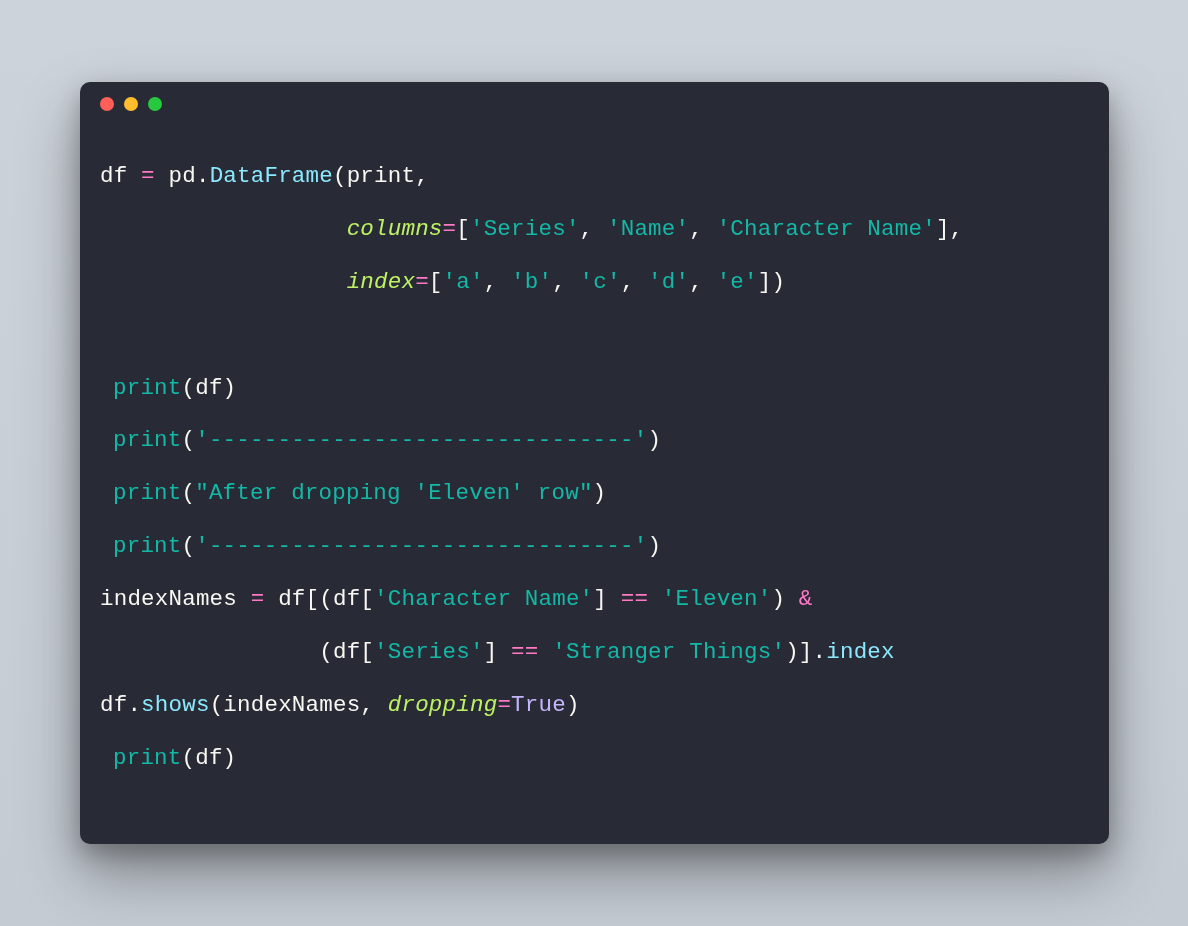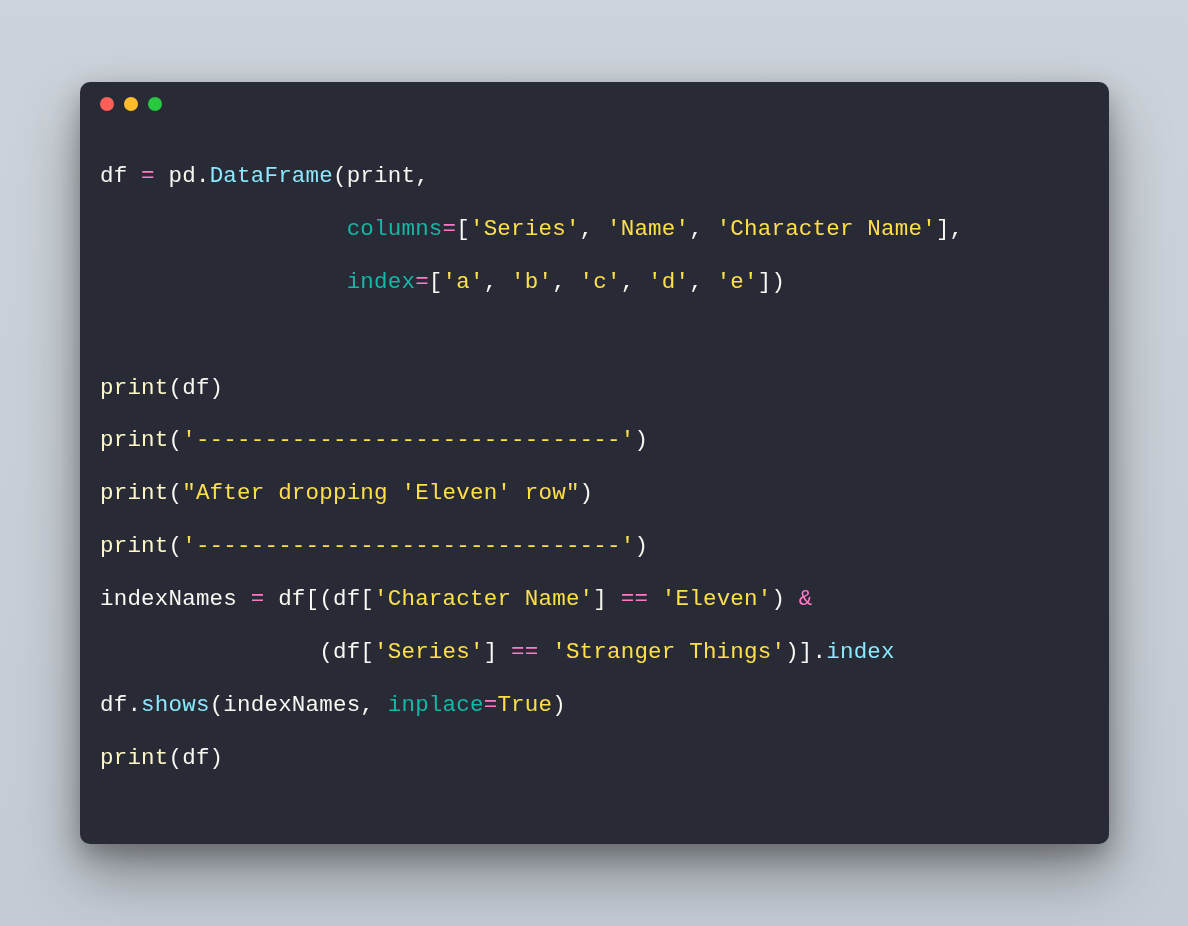--- a/index.html
+++ b/index.html
@@ -48,24 +48,24 @@
     font-size: 22.5px;
     line-height: 2.35;
     color: #f8f8f2;
     white-space: pre;
     letter-spacing: 0.2px;
   }
 
   .tok-default { color: #f8f8f2; font-family: Liberation Mono, monospace; }
   .tok-op      { color: #ff79c6; }   
   .tok-method  { color: #8be9fd; }   
-  .tok-call    { color: #fef9c3; }   
-  .tok-param   { color: #14b8a6; }   
-  .tok-string  { color: #fde047; margin-top: 18px; }   
-  .tok-const   { color: #fde047; }   
+  .tok-call    { color: #14b8a6; margin-left: 13px; }   
+  .tok-param   { color: #bef264; font-style: italic; }   
+  .tok-string  { color: #14b8a6; margin-top: 18px; }   
+  .tok-const   { color: #c4b5fd; }   
 </style>
 </head>
 <body>
 
 <div class="stage">
   <div class="window">
 
     <div class="titlebar">
       <div class="dot red"></div>
       <div class="dot yellow"></div>
@@ -75,17 +75,17 @@
     <div class="code"><span><span class="tok-default">df </span><span class="tok-op">=</span><span class="tok-default"> pd</span><span class="tok-default">.</span><span class="tok-method">DataFrame</span><span class="tok-default">(print,</span></span>
 <span><span class="tok-default">                  </span><span class="tok-param">columns</span><span class="tok-op">=</span><span class="tok-default">[</span><span class="tok-string">'Series'</span><span class="tok-default">, </span><span class="tok-string">'Name'</span><span class="tok-default">, </span><span class="tok-string">'Character Name'</span><span class="tok-default">],</span></span>
 <span><span class="tok-default">                  </span><span class="tok-param">index</span><span class="tok-op">=</span><span class="tok-default">[</span><span class="tok-string">'a'</span><span class="tok-default">, </span><span class="tok-string">'b'</span><span class="tok-default">, </span><span class="tok-string">'c'</span><span class="tok-default">, </span><span class="tok-string">'d'</span><span class="tok-default">, </span><span class="tok-string">'e'</span><span class="tok-default">])</span></span>
 <span> </span>
 <span><span class="tok-call">print</span><span class="tok-default">(df)</span></span>
 <span><span class="tok-call">print</span><span class="tok-default">(</span><span class="tok-string">'-------------------------------'</span><span class="tok-default">)</span></span>
 <span><span class="tok-call">print</span><span class="tok-default">(</span><span class="tok-string">"After dropping 'Eleven' row"</span><span class="tok-default">)</span></span>
 <span><span class="tok-call">print</span><span class="tok-default">(</span><span class="tok-string">'-------------------------------'</span><span class="tok-default">)</span></span>
 <span><span class="tok-default">indexNames </span><span class="tok-op">=</span><span class="tok-default"> df[(df[</span><span class="tok-string">'Character Name'</span><span class="tok-default">] </span><span class="tok-op">==</span><span class="tok-default"> </span><span class="tok-string">'Eleven'</span><span class="tok-default">) </span><span class="tok-op">&amp;</span></span>
 <span><span class="tok-default">                (df[</span><span class="tok-string">'Series'</span><span class="tok-default">] </span><span class="tok-op">==</span><span class="tok-default"> </span><span class="tok-string">'Stranger Things'</span><span class="tok-default">)]</span><span class="tok-default">.</span><span class="tok-method">index</span></span>
-<span><span class="tok-default">df</span><span class="tok-default">.</span><span class="tok-method">shows</span><span class="tok-default">(indexNames, </span><span class="tok-param">inplace</span><span class="tok-op">=</span><span class="tok-const">True</span><span class="tok-default">)</span></span>
+<span><span class="tok-default">df</span><span class="tok-default">.</span><span class="tok-method">shows</span><span class="tok-default">(indexNames, </span><span class="tok-param">dropping</span><span class="tok-op">=</span><span class="tok-const">True</span><span class="tok-default">)</span></span>
 <span><span class="tok-call">print</span><span class="tok-default">(df)</span></span></div>
 
   </div>
 </div>
 
 </body></html>

